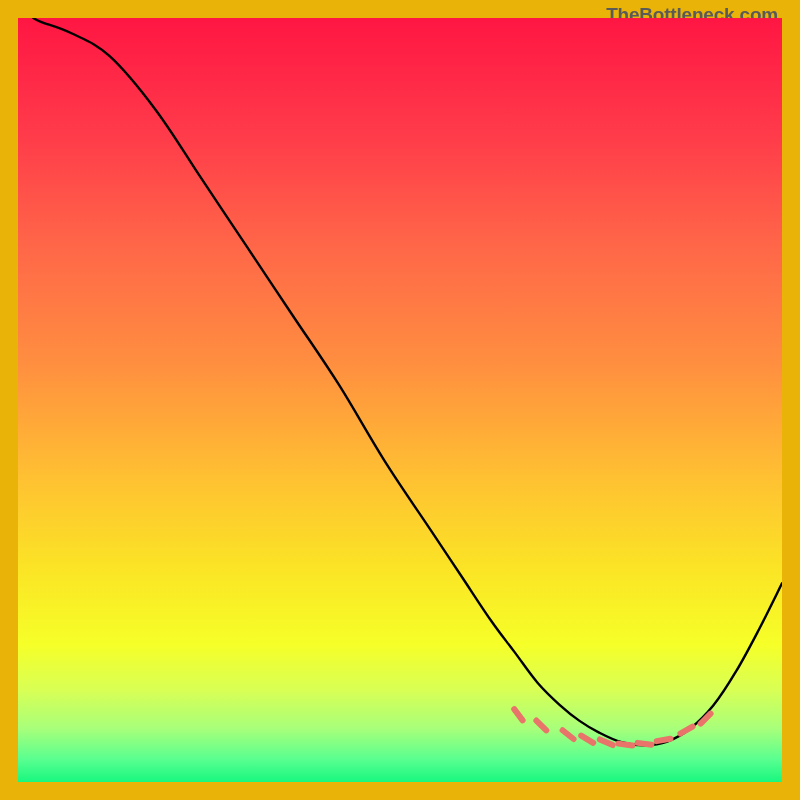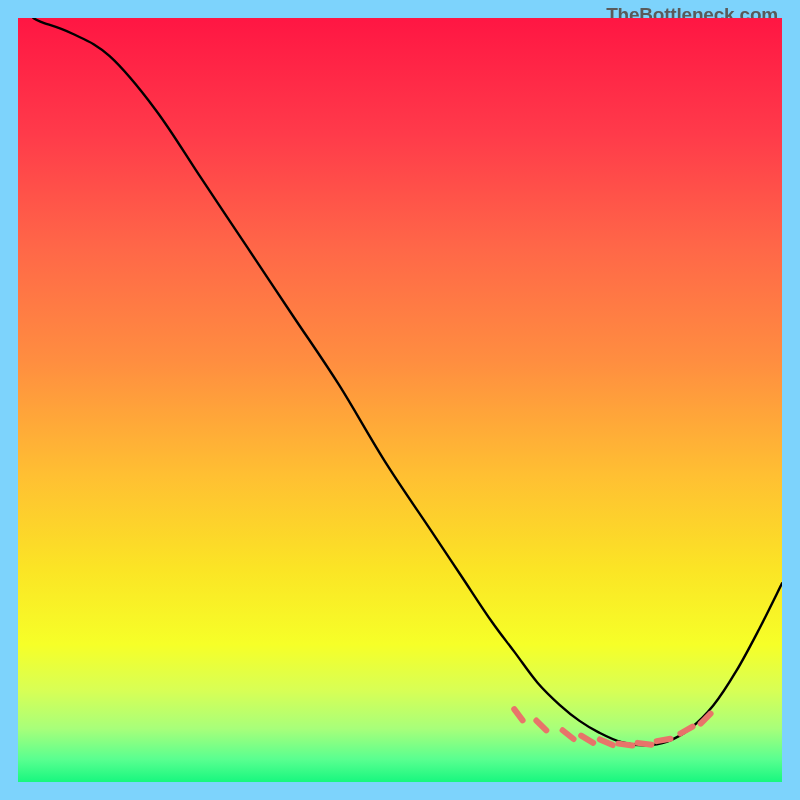--- a/index.html
+++ b/index.html
@@ -1,17 +1,17 @@
 <!DOCTYPE html>
 <html><head>
   <meta charset="utf-8">
   <style>
     * { margin: 0; padding: 0; box-sizing: border-box; }
     html, body { width: 800px; height: 800px; overflow: hidden; background:#000; }
-    .container { position: relative; width: 800px; height: 800px; background:#7dd3fc; }
+    .container { position: relative; width: 800px; height: 800px; background:#eab308; }
     .watermark {
       position: absolute;
       top: 4px; right: 22px;
       font-family: Arial, Helvetica, sans-serif;
       font-size: 19px;
       font-weight: 600;
       color: #5a5a5a;
       letter-spacing: -0.2px;
     }
     .plot {

